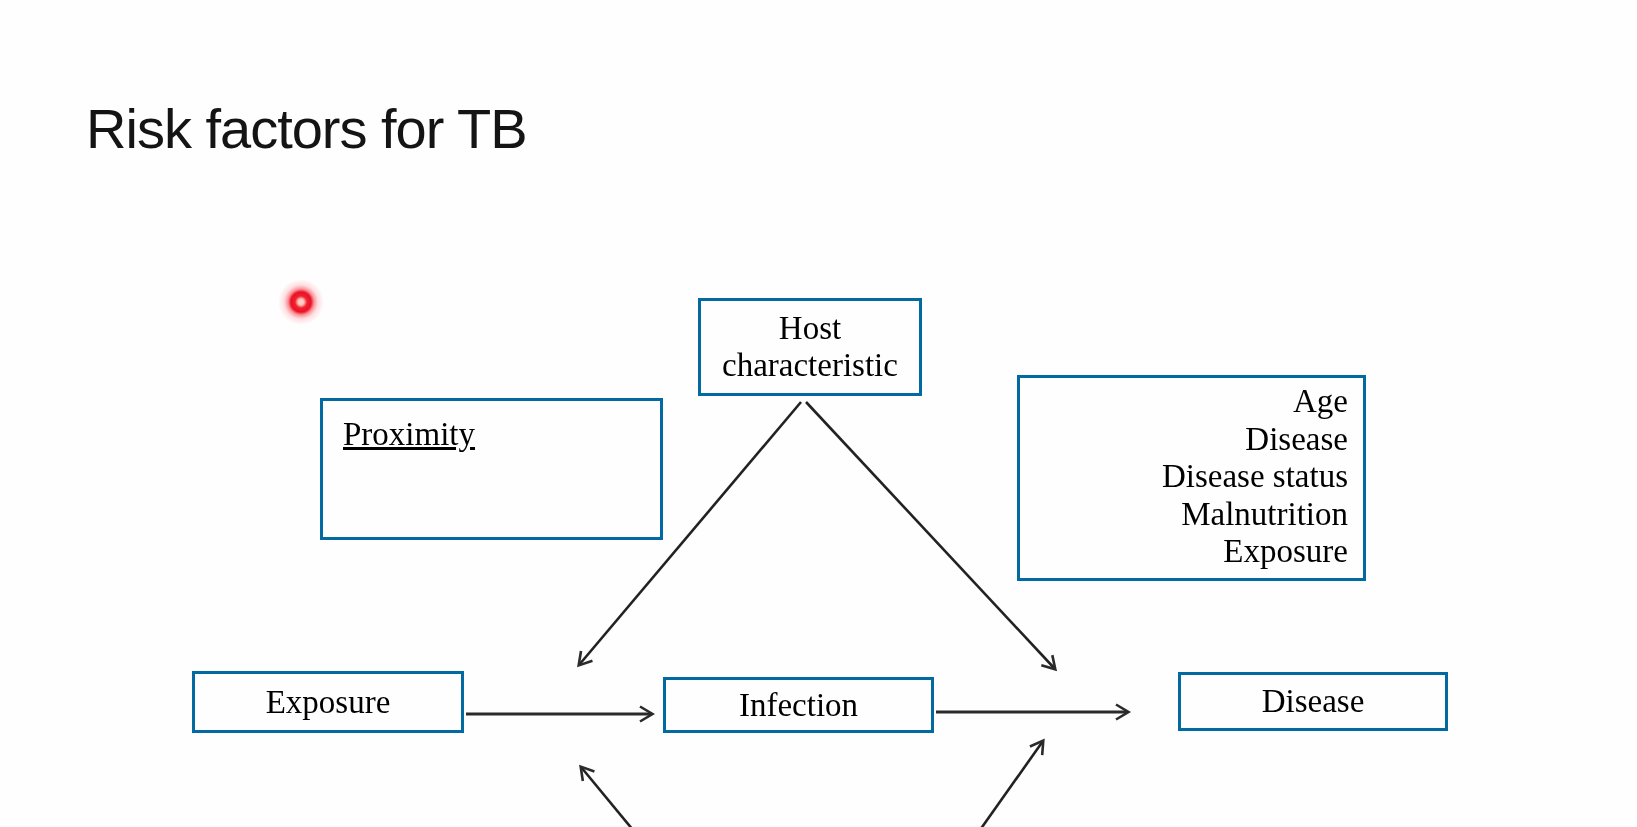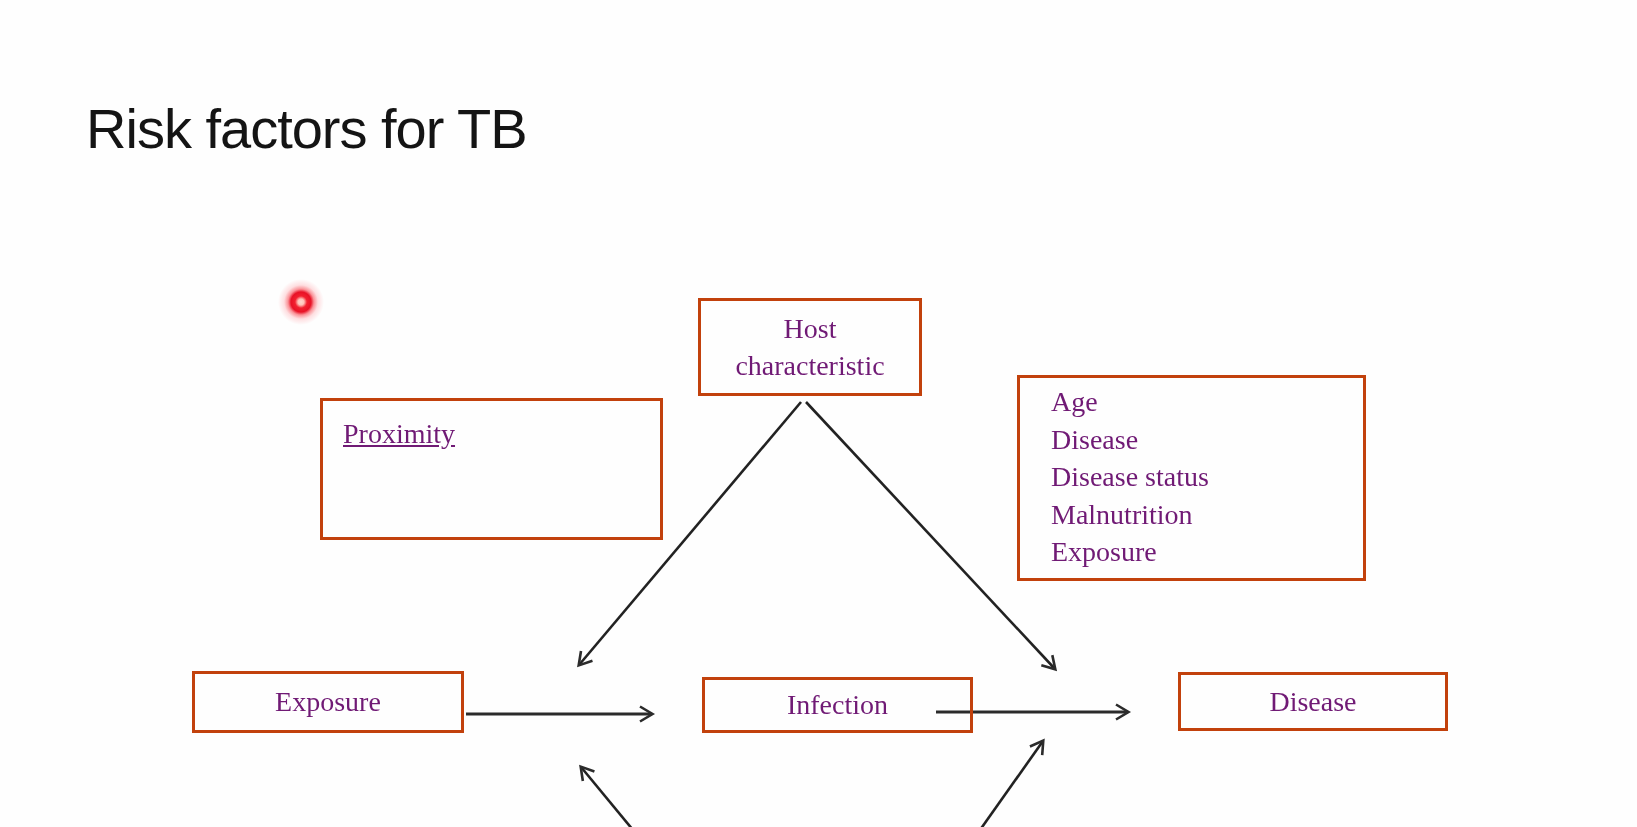--- a/index.html
+++ b/index.html
@@ -19,37 +19,37 @@
     font-family: "Liberation Sans", sans-serif;
     font-size: 56px;
     line-height: 78px;
     font-weight: 400;
     color: #141414;
     letter-spacing: -1px;
     white-space: nowrap;
   }
   .dbox {
     position: absolute;
-    border: 3px solid #c2410c;
+    border: 3px solid #0369a1;
     background: transparent;
     box-sizing: border-box;
-    font-size: 28px;
-    color: #701a75;
+    font-size: 33px;
+    color: #000000;
   }
   .center-box {
     display: flex;
     align-items: center;
     justify-content: center;
     text-align: center;
   }
   .box-host { left: 698px; top: 298px; width: 224px; height: 98px; line-height: 37px; flex-direction: column; }
   .box-proximity { left: 320px; top: 398px; width: 343px; height: 142px; padding: 11px 8px 0 20px; line-height: 44px; text-decoration: underline; }
-  .box-hostfactors { left: 1017px; top: 375px; width: 349px; height: 206px; padding: 5px 15px 0 31px; line-height: 37.5px; }
+  .box-hostfactors { left: 1017px; top: 375px; width: 349px; height: 206px; padding: 5px 15px 0 31px; line-height: 37.5px; text-align: right; }
   .box-exposure { left: 192px; top: 671px; width: 272px; height: 62px; }
-  .box-infection { left: 702px; top: 677px; width: 271px; height: 56px; }
+  .box-infection { left: 663px; top: 677px; width: 271px; height: 56px; }
   .box-disease { left: 1138px; top: 672px; width: 270px; height: 59px; margin-left: 40px; }
   .arrow-layer {
     position: absolute;
     left: 0; top: 0;
     width: 1637px; height: 827px;
     pointer-events: none;
   }
   .laser-dot {
     position: absolute;
     left: 278px; top: 279px;

